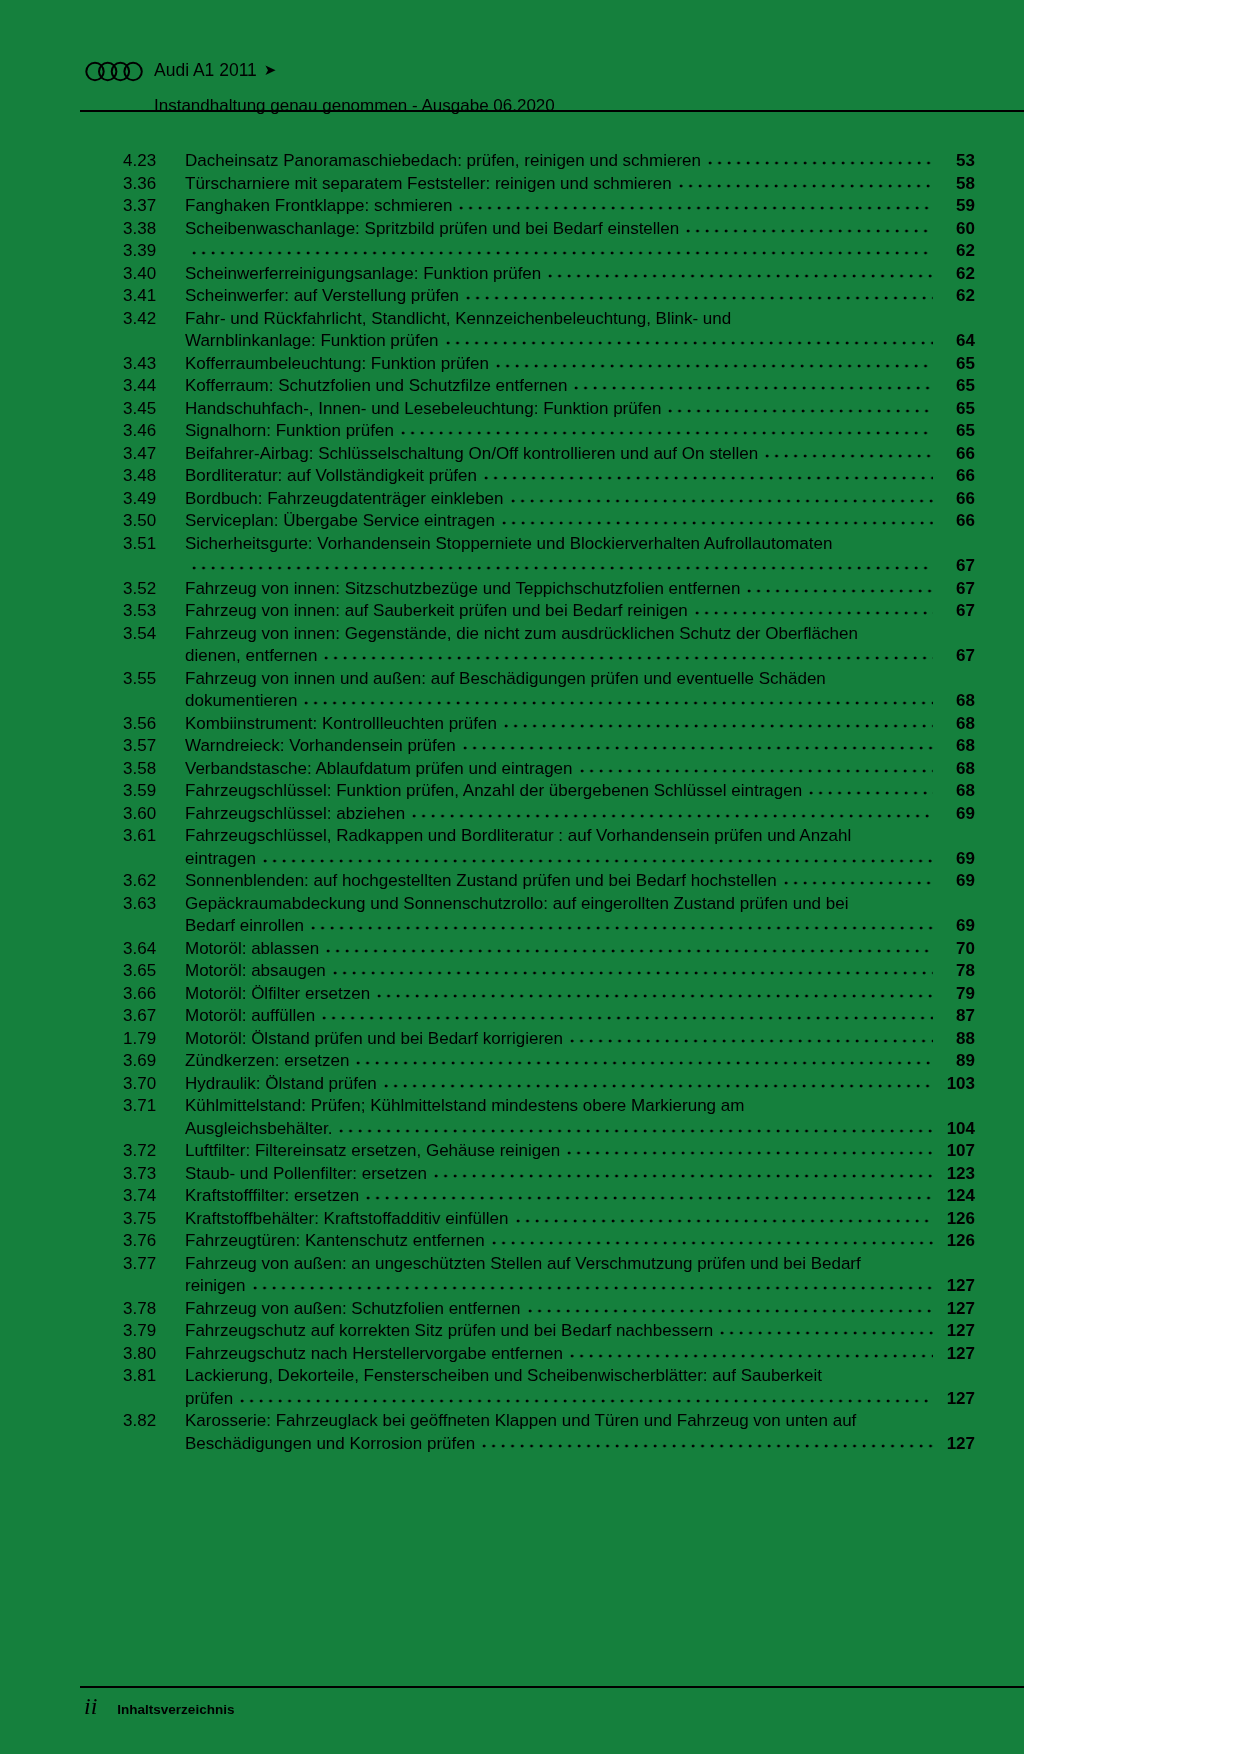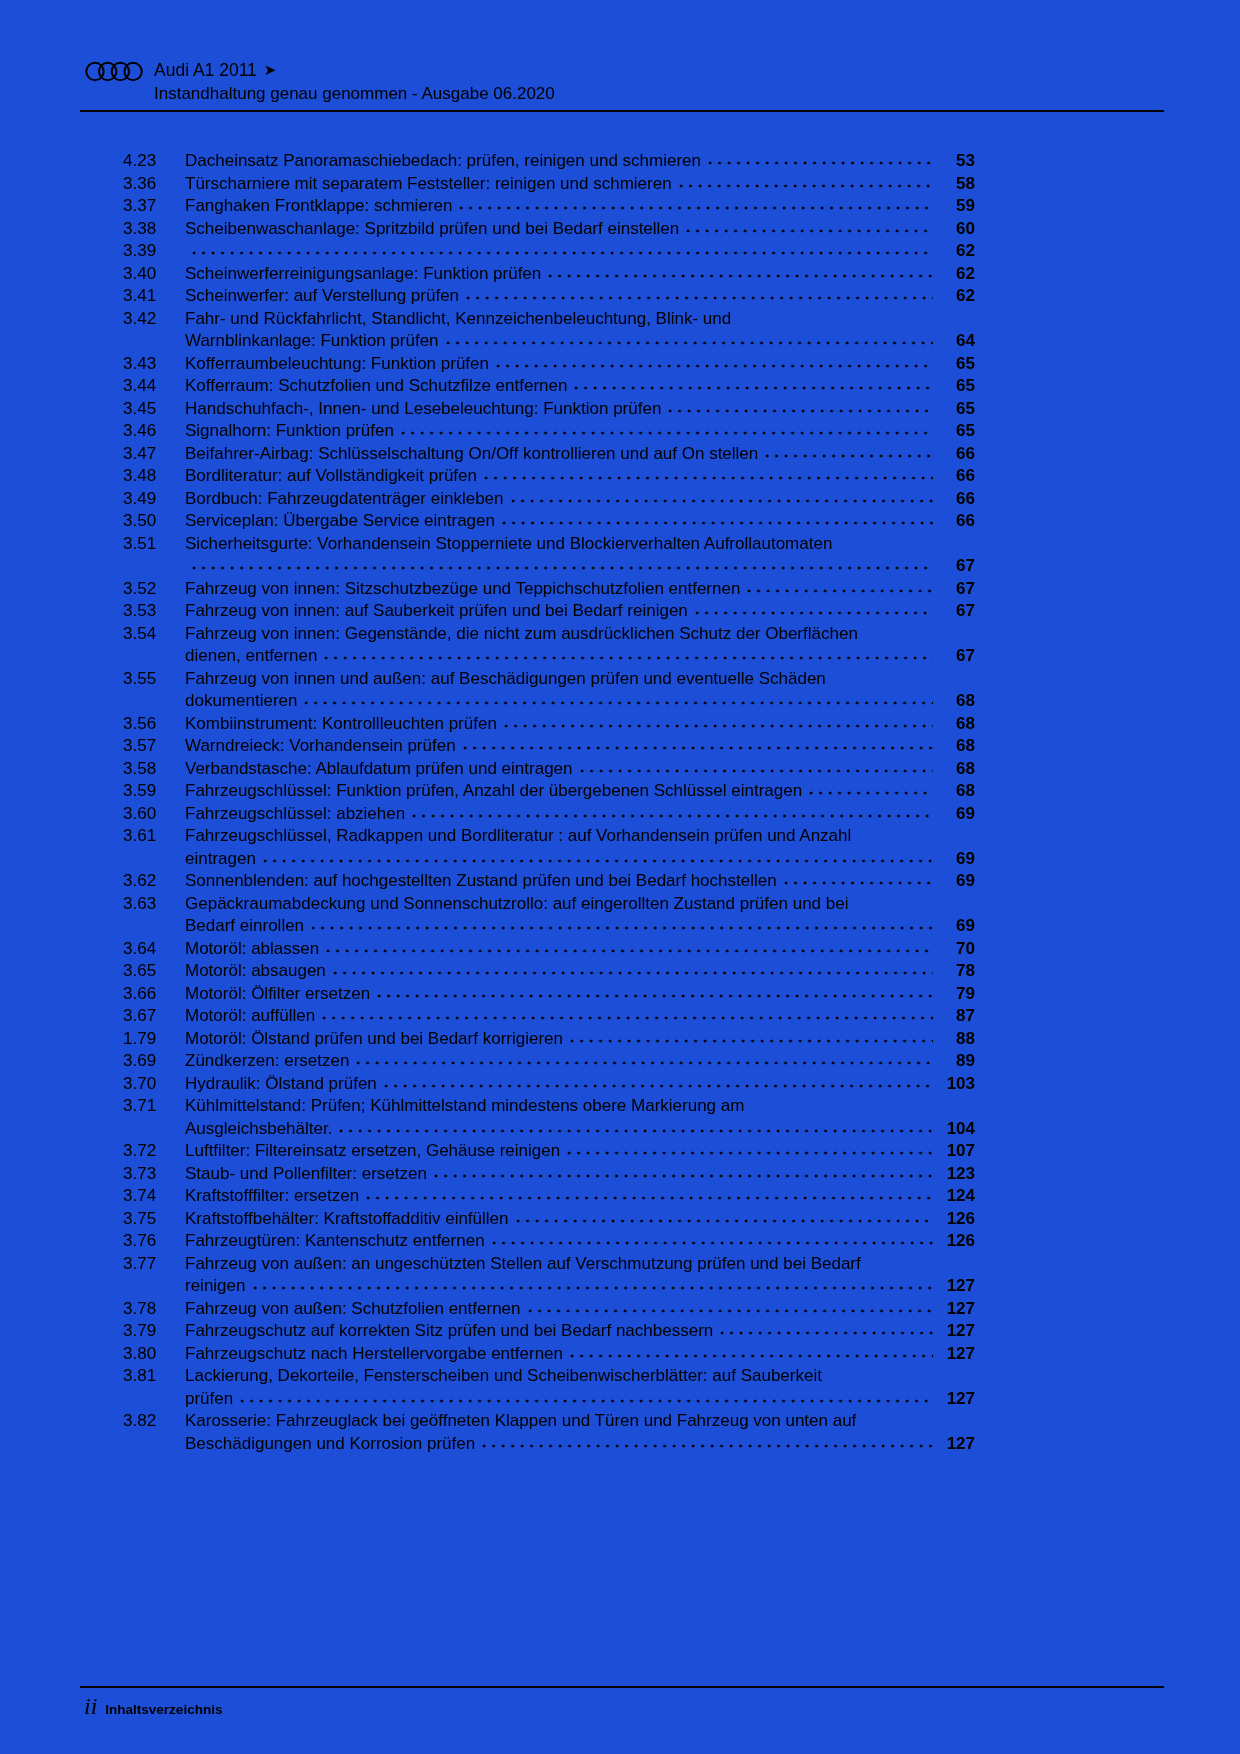--- a/index.html
+++ b/index.html
@@ -1,21 +1,21 @@
 <!DOCTYPE html>
 <html><head>
 <meta charset="utf-8">
 <style>
   * { margin: 0; padding: 0; box-sizing: border-box; }
   html, body { background: #ffffff; }
   .page {
     position: relative;
-    width: 1240px;
+    width: 1024px;
     height: 1754px;
-    background: #1d4ed8;
+    background: #15803d;
     font-family: "Liberation Sans", "DejaVu Sans", sans-serif;
     color: #000000;
     overflow: hidden;
   }
 
   
   .header {
     position: absolute;
     left: 85px;
     top: 58px;
@@ -30,20 +30,21 @@
     display: flex;
     align-items: center;
     gap: 7px;
     white-space: nowrap;
   }
   .arrow { font-size: 15px; line-height: 24px; }
   .header-subtitle {
     font-size: 17px;
     line-height: 24px;
     white-space: nowrap;
+    margin-top: 12px;
   }
   .rule-top {
     position: absolute;
     left: 80px;
     top: 110px;
     width: 1084px;
     height: 2px;
     background: #000000;
   }
 
@@ -87,21 +88,21 @@
     width: 1084px;
     height: 2px;
     background: #000000;
   }
   .footer {
     position: absolute;
     left: 84px;
     top: 1692px;
     display: flex;
     align-items: baseline;
-    gap: 8px;
+    gap: 20px;
   }
   .footer-page {
     font-family: "Liberation Serif", "DejaVu Serif", serif;
     font-style: italic;
     font-size: 24px;
     line-height: 28px;
   }
   .footer-label { font-size: 13.5px; font-weight: bold; }
 </style>
 </head>

